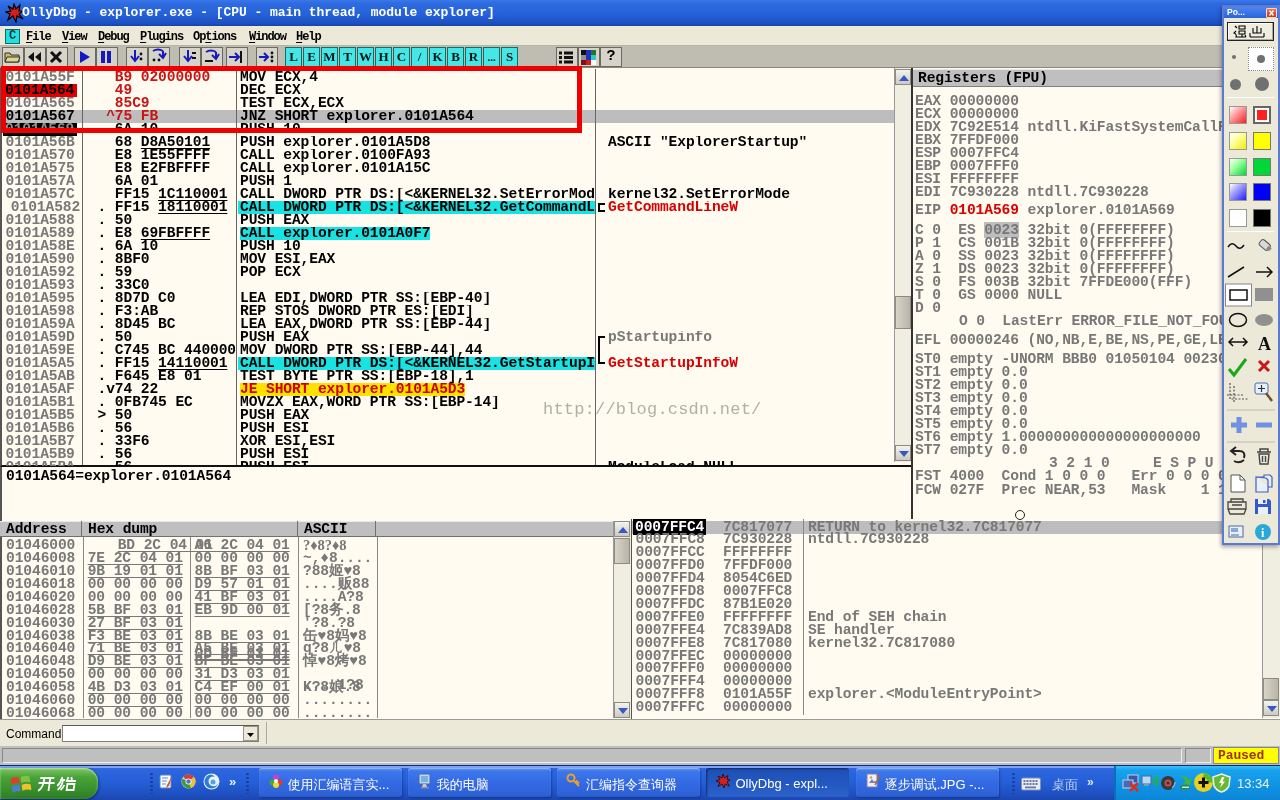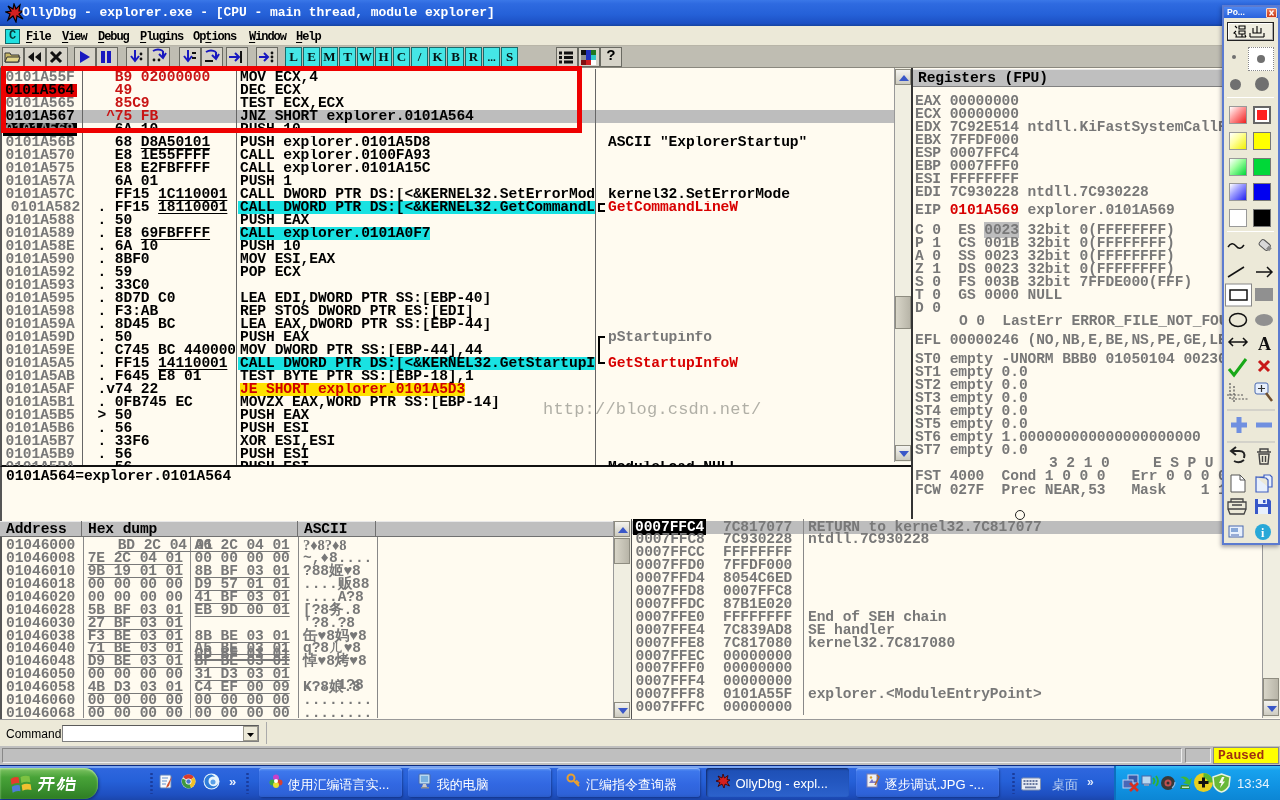--- a/index.html
+++ b/index.html
@@ -337,21 +337,21 @@
 <div class="ab mono gy" style="left:6px;top:655.37px;">01046048</div>
 <div class="ab mono gy" style="left:87.7px;top:655.37px;"><u>D9 BE 03 01</u></div>
 <div class="ab mono gy" style="left:194.5px;top:655.37px;"><u>BF BE 03 01</u></div>
 <div class="ab mono gy" style="left:303px;top:655.37px;">悼♥8烤♥8</div>
 <div class="ab mono gy" style="left:6px;top:668.3px;">01046050</div>
 <div class="ab mono gy" style="left:87.7px;top:668.3px;">00 00 00 00</div>
 <div class="ab mono gy" style="left:194.5px;top:668.3px;"><u>31 D3 03 01</u></div>
 <div class="ab mono gy" style="left:303px;top:679px;">....1?8</div>
 <div class="ab mono gy" style="left:6px;top:681.23px;">01046058</div>
 <div class="ab mono gy" style="left:87.7px;top:681.23px;"><u>4B D3 03 01</u></div>
-<div class="ab mono gy" style="left:194.5px;top:681.23px;"><u>C4 EF 00 09</u></div>
+<div class="ab mono gy" style="left:194.5px;top:681.23px;"><u>C4 EF 00 01</u></div>
 <div class="ab mono gy" style="left:303px;top:681.23px;">K?8娘.8</div>
 <div class="ab mono gy" style="left:6px;top:694.16px;">01046060</div>
 <div class="ab mono gy" style="left:87.7px;top:694.16px;"><u>00 00 00 00</u></div>
 <div class="ab mono gy" style="left:194.5px;top:694.16px;"><u>00 00 00 00</u></div>
 <div class="ab mono gy" style="left:303px;top:694.16px;">........</div>
 <div class="ab mono gy" style="left:6px;top:707.09px;">01046068</div>
 <div class="ab mono gy" style="left:87.7px;top:707.09px;"><u>00 00 00 00</u></div>
 <div class="ab mono gy" style="left:194.5px;top:707.09px;"><u>00 00 00 00</u></div>
 <div class="ab mono gy" style="left:303px;top:707.09px;">........</div>
 <div class="ab" style="left:613px;top:521px;width:18px;height:197px;background:#F0EEE1;border-left:1px solid #999;"></div>

